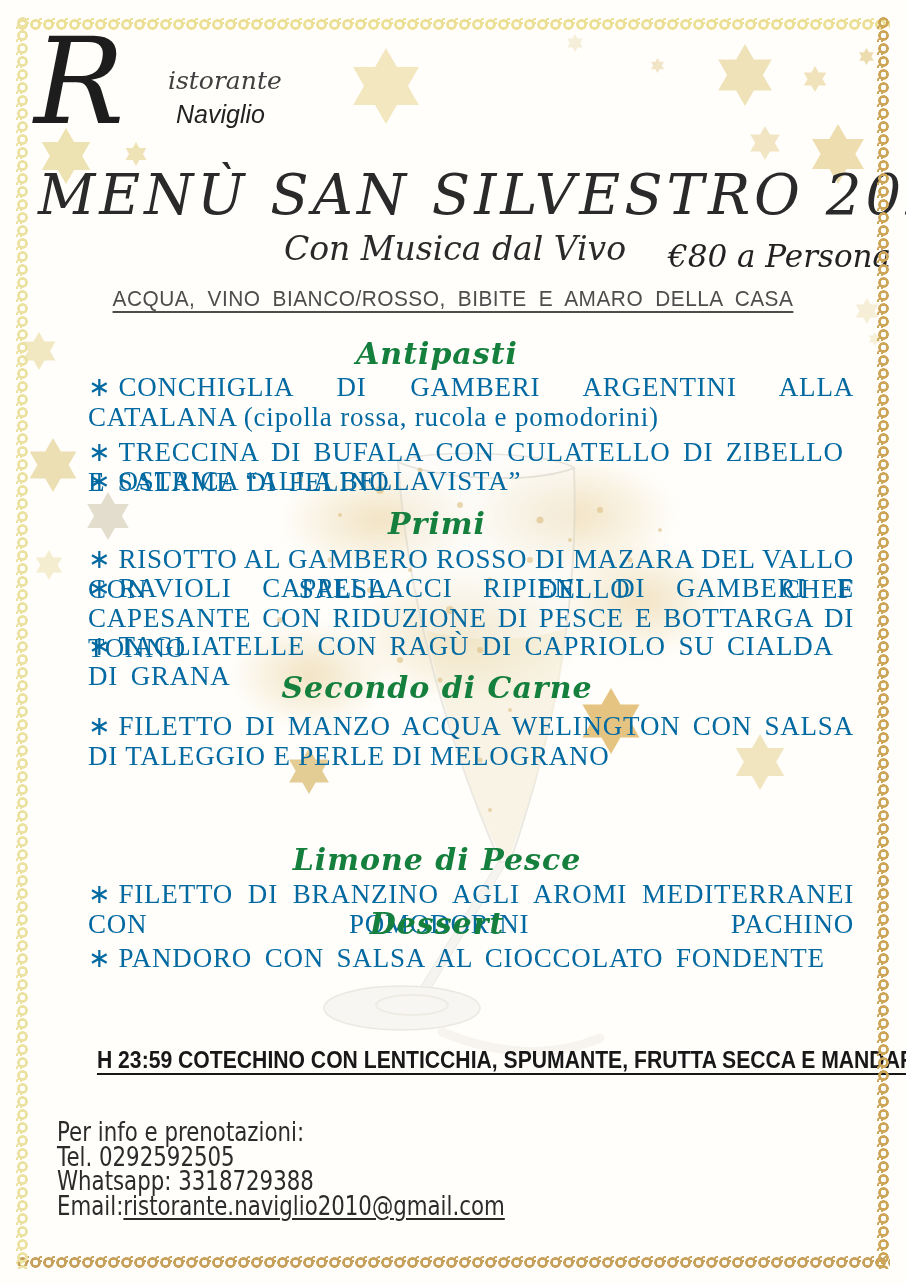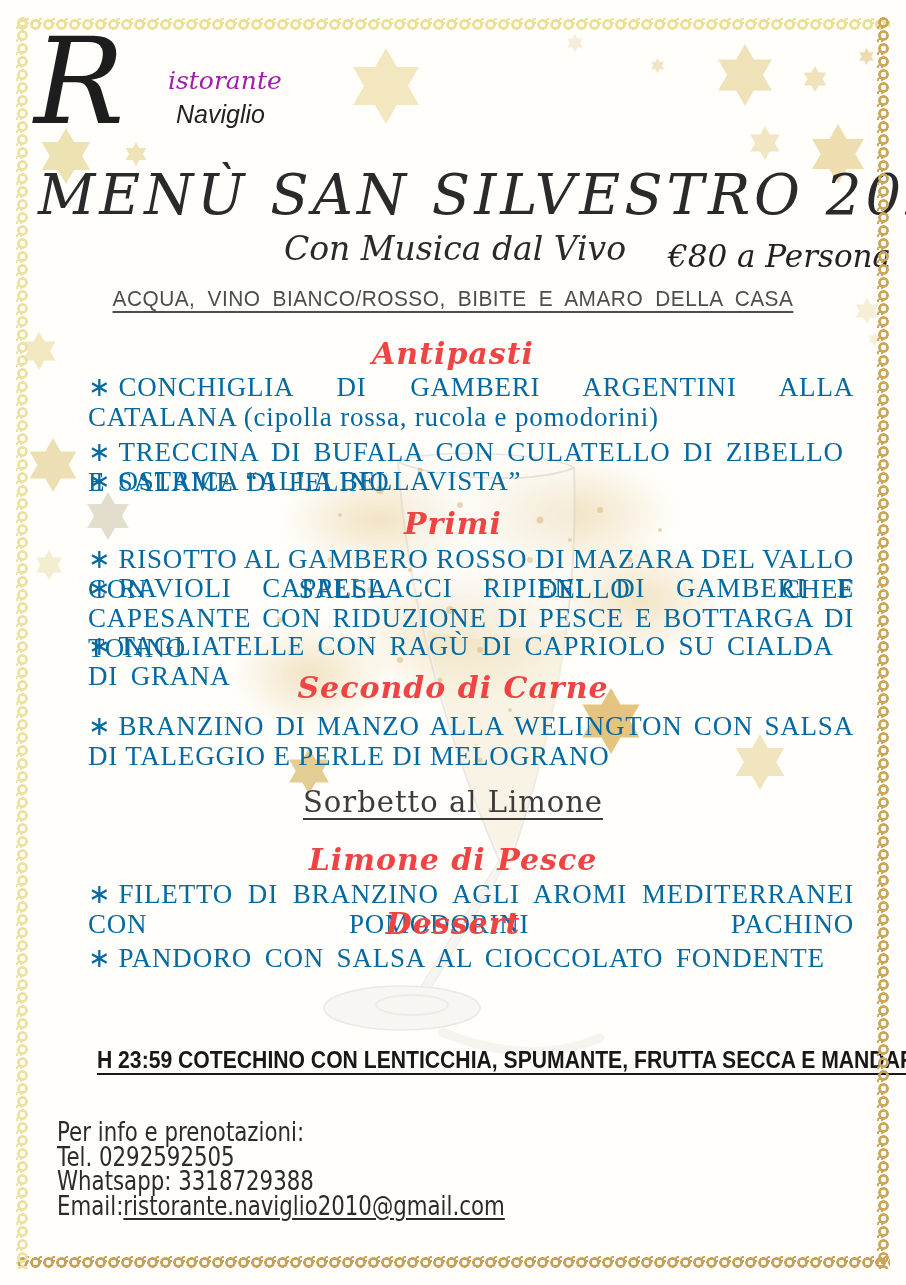--- a/index.html
+++ b/index.html
@@ -41,42 +41,42 @@
   
   .blob { position:absolute; z-index:0; filter:blur(6px); pointer-events:none;
           background:radial-gradient(ellipse closest-side, rgba(228,200,138,.5), rgba(228,200,138,0) 72%); }
 
   .wm { position:absolute; left:180px; top:420px; z-index:0; pointer-events:none; }
 
   
   .logo-r { position:absolute; left:34px; top:22px; font-family:"DejaVu Serif", serif;
             font-style:italic; font-size:120px; line-height:1; color:#1d1d1d; z-index:2; }
   .logo-w1 { position:absolute; left:168px; top:66px; font-family:"DejaVu Serif", serif;
-             font-style:italic; font-size:25px; color:#a21caf; z-index:2; }
+             font-style:italic; font-size:25px; color:#404040; z-index:2; }
   .logo-w2 { position:absolute; left:176px; top:100px; font-family:Liberation Sans, sans-serif;
              font-style:italic; font-size:25px; color:#222; z-index:2; }
 
   
   .title { position:absolute; left:38px; top:162px; width:830px; text-align:center;
            font-family:"DejaVu Serif", serif; font-style:italic; font-size:56px;
            letter-spacing:4px; color:#2a2a2a; white-space:nowrap; z-index:2; }
   .subtitle { position:absolute; left:60px; top:229px; width:790px; text-align:center;
               font-family:"DejaVu Serif", serif; font-style:italic; font-size:33px;
               color:#2a2a2a; z-index:2; }
   .price { position:absolute; left:652px; top:238px; font-family:"DejaVu Serif", serif;
            font-style:italic; font-size:31px; color:#222; z-index:2; white-space:nowrap;margin-left:16px; }
   .included { position:absolute; left:63px; top:287px; width:780px; text-align:center; z-index:2; }
   .included span { display:inline-block; font-family:"Liberation Sans", sans-serif;
            font-size:21.5px; color:#4d4d4d; letter-spacing:.5px; word-spacing:6px;
            text-decoration:underline; text-underline-offset:5px; transform:scaleX(.97); }
 
   
-  .sec-head { position:absolute; left:63px; width:780px; text-align:center;
+  .sec-head { position:absolute; left:47px; width:780px; text-align:center;
               font-family:"DejaVu Serif", serif; font-style:italic; font-weight:700;
-              font-size:30px; letter-spacing:1px; color:#ef4444; z-index:2; }
+              font-size:30px; letter-spacing:1px; color:#15803d; z-index:2; }
   .item { position:absolute; left:88px; width:766px; font-size:27px; line-height:30px;
           letter-spacing:.8px; color:#0369a1; z-index:2; }
   .it-just { text-align:justify; }
   .it-full { text-align:justify; text-align-last:justify; }
   .it-sp   { word-spacing:5px; }
   .bullet  { margin-right:7px; }
 
   .interlude { position:absolute; left:63px; top:785px; width:780px; text-align:center;
                font-family:"DejaVu Serif", serif; font-size:29px; color:#3c3c3c;
                letter-spacing:1px; text-decoration:underline; text-underline-offset:6px; z-index:2; }
@@ -183,23 +183,22 @@
   <p class="item it-just" style="top:372px"><span class="bullet">∗</span><span>CONCHIGLIA DI GAMBERI ARGENTINI ALLA CATALANA (cipolla rossa, rucola e pomodorini)</span></p>
   <p class="item it-sp" style="top:437px"><span class="bullet">∗</span><span>TRECCINA DI BUFALA CON CULATELLO DI ZIBELLO E SALAME DI FELINO</span></p>
   <p class="item" style="top:466px"><span class="bullet">∗</span><span>OSTRICA “ALLA BELLAVISTA”</span></p>
 
   <div class="sec-head" style="top:506px">Primi</div>
   <p class="item it-full" style="top:544px"><span class="bullet">∗</span><span>RISOTTO AL GAMBERO ROSSO DI MAZARA DEL VALLO CON SALSA DELLO CHEF</span></p>
   <p class="item it-just" style="top:573px"><span class="bullet">∗</span><span>RAVIOLI CAPPELLACCI RIPIENI DI GAMBERI E CAPESANTE CON RIDUZIONE DI PESCE E BOTTARGA DI TONNO</span></p>
   <p class="item it-sp" style="top:631px"><span class="bullet">∗</span><span>TAGLIATELLE CON RAGÙ DI CAPRIOLO SU CIALDA DI GRANA</span></p>
 
   <div class="sec-head" style="top:670px">Secondo di Carne</div>
-  <p class="item it-just" style="top:711px"><span class="bullet">∗</span><span>BRANZINO DI MANZO ALLA WELINGTON CON SALSA DI TALEGGIO E PERLE DI MELOGRANO</span></p>
-
-  <div class="interlude">Sorbetto al Limone</div>
+  <p class="item it-just" style="top:711px"><span class="bullet">∗</span><span>FILETTO DI MANZO ACQUA WELINGTON CON SALSA DI TALEGGIO E PERLE DI MELOGRANO</span></p>
+
 
   <div class="sec-head" style="top:842px">Limone di Pesce</div>
   <p class="item it-full" style="top:879px"><span class="bullet">∗</span><span>FILETTO DI BRANZINO AGLI AROMI MEDITERRANEI CON POMODORINI PACHINO</span></p>
 
   <div class="sec-head" style="top:906px">Dessert</div>
   <p class="item it-sp" style="top:943px"><span class="bullet">∗</span><span>PANDORO CON SALSA AL CIOCCOLATO FONDENTE</span></p>
 
   <div class="midnight">
     <span>H 23:59 COTECHINO CON LENTICCHIA, SPUMANTE, FRUTTA SECCA E MANDARINI</span>
   </div>

